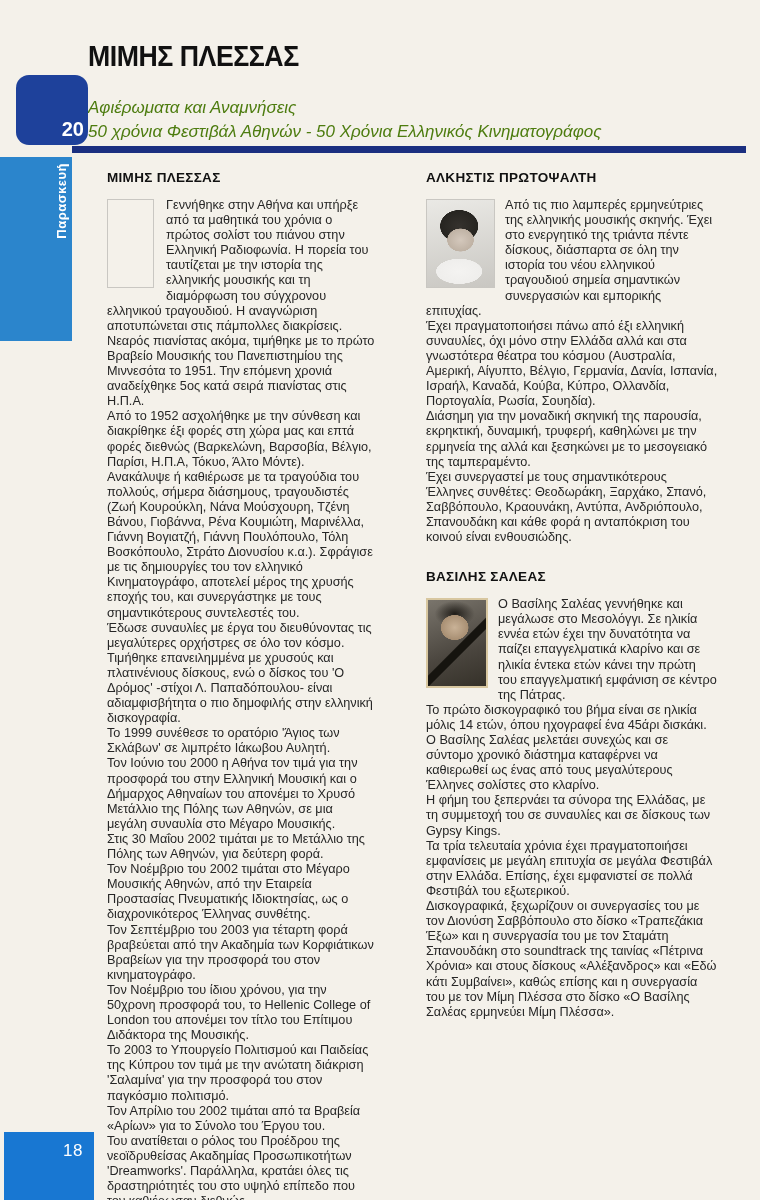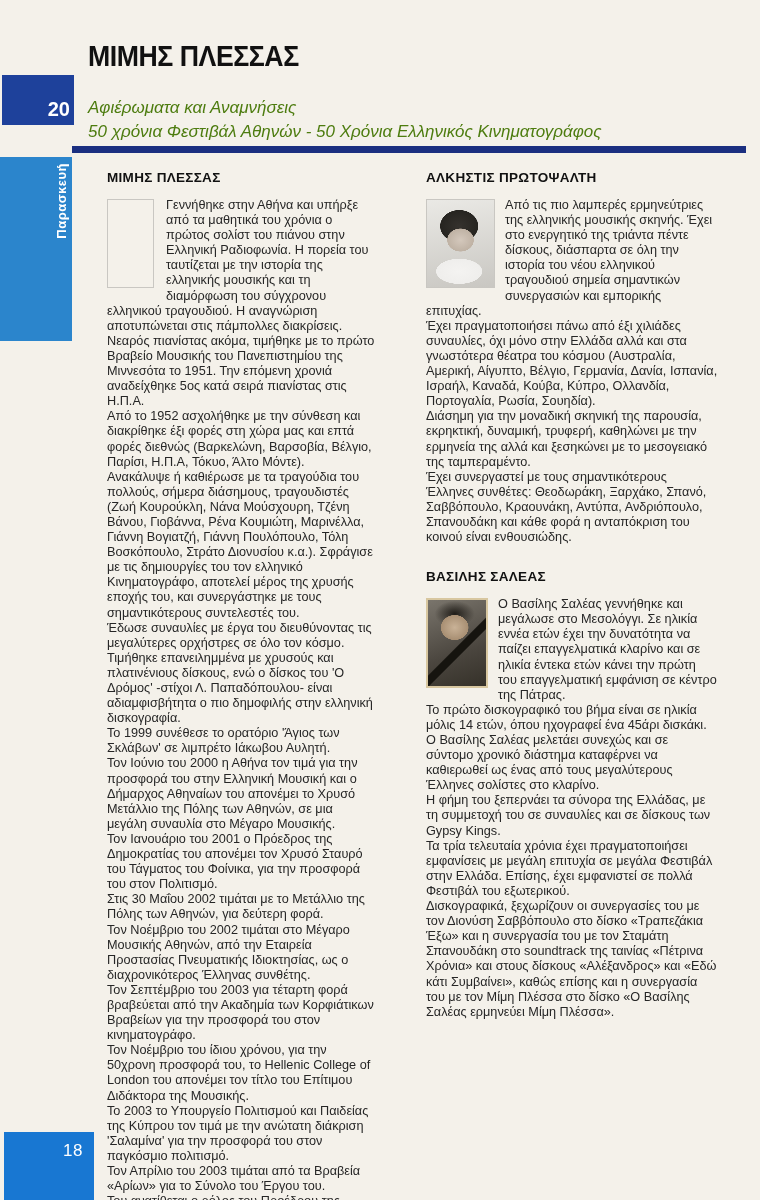--- a/index.html
+++ b/index.html
@@ -19,22 +19,23 @@
     font-size:29px;font-weight:bold;color:#111;
     letter-spacing:-0.5px;transform:scaleX(0.92);transform-origin:left center;
     white-space:nowrap;
   }
   .subtitle{
     position:absolute;left:88px;top:96px;
     font-style:italic;font-size:17px;line-height:24px;color:#4d7c0f;
     white-space:nowrap;
   }
   .block-dark{
-    position:absolute;left:2px;top:75px;width:72px;height:50px;
+    position:absolute;left:16px;top:75px;width:72px;height:70px;
     background:var(--accent_dark,#1e419b);
+    border-radius:13px;
   }
   .week-number{
     position:absolute;right:4px;bottom:4px;
     color:#fff;font-weight:bold;font-size:20px;
   }
   .rule{
     position:absolute;left:72px;top:146px;width:674px;height:7px;
     background:var(--rule,#1b2f80);
   }
   .block-light{
@@ -121,37 +122,36 @@
     <div class="section">
       <h2>ΜΙΜΗΣ ΠΛΕΣΣΑΣ</h2>
       <div class="photo photo-plessas"></div>
       <p>Γεννήθηκε στην Αθήνα και υπήρξε από τα μαθητικά του χρόνια ο πρώτος σολίστ του πιάνου στην Ελληνική Ραδιοφωνία. Η πορεία του ταυτίζεται με την ιστορία της ελληνικής μουσικής και τη διαμόρφωση του σύγχρονου ελληνικού τραγουδιού. Η αναγνώριση αποτυπώνεται στις πάμπολλες διακρίσεις.</p>
       <p>Νεαρός πιανίστας ακόμα, τιμήθηκε με το πρώτο Βραβείο Μουσικής του Πανεπιστημίου της Μιννεσότα το 1951. Την επόμενη χρονιά αναδείχθηκε 5ος κατά σειρά πιανίστας στις Η.Π.Α.</p>
       <p>Από το 1952 ασχολήθηκε με την σύνθεση και διακρίθηκε έξι φορές στη χώρα μας και επτά φορές διεθνώς (Βαρκελώνη, Βαρσοβία, Βέλγιο, Παρίσι, Η.Π.Α, Τόκυο, Άλτο Μόντε).</p>
       <p>Ανακάλυψε ή καθιέρωσε με τα τραγούδια του πολλούς, σήμερα διάσημους, τραγουδιστές (Ζωή Κουρούκλη, Νάνα Μούσχουρη, Τζένη Βάνου, Γιοβάννα, Ρένα Κουμιώτη, Μαρινέλλα, Γιάννη Βογιατζή, Γιάννη Πουλόπουλο, Τόλη Βοσκόπουλο, Στράτο Διονυσίου κ.α.). Σφράγισε με τις δημιουργίες του τον ελληνικό Κινηματογράφο, αποτελεί μέρος της χρυσής εποχής του, και συνεργάστηκε με τους σημαντικότερους συντελεστές του.</p>
       <p>Έδωσε συναυλίες με έργα του διευθύνοντας τις μεγαλύτερες ορχήστρες σε όλο τον κόσμο. Τιμήθηκε επανειλημμένα με χρυσούς και πλατινένιους δίσκους, ενώ ο δίσκος του 'Ο Δρόμος' -στίχοι Λ. Παπαδόπουλου- είναι αδιαμφισβήτητα ο πιο δημοφιλής στην ελληνική δισκογραφία.</p>
       <p>Το 1999 συνέθεσε το ορατόριο 'Άγιος των Σκλάβων' σε λιμπρέτο Ιάκωβου Αυλητή.</p>
       <p>Τον Ιούνιο του 2000 η Αθήνα τον τιμά για την προσφορά του στην Ελληνική Μουσική και ο Δήμαρχος Αθηναίων του απονέμει το Χρυσό Μετάλλιο της Πόλης των Αθηνών, σε μια μεγάλη συναυλία στο Μέγαρο Μουσικής.</p>
-      <p>Τον Ιανουάριο του 2001 ο Πρόεδρος της Δημοκρατίας του απονέμει τον Χρυσό Σταυρό του Τάγματος του Φοίνικα, για την προσφορά του στον Πολιτισμό.</p>
       <p>Στις 30 Μαΐου 2002 τιμάται με το Μετάλλιο της Πόλης των Αθηνών, για δεύτερη φορά.</p>
       <p>Τον Νοέμβριο του 2002 τιμάται στο Μέγαρο Μουσικής Αθηνών, από την Εταιρεία Προστασίας Πνευματικής Ιδιοκτησίας, ως ο διαχρονικότερος Έλληνας συνθέτης.</p>
       <p>Τον Σεπτέμβριο του 2003 για τέταρτη φορά βραβεύεται από την Ακαδημία των Κορφιάτικων Βραβείων για την προσφορά του στον κινηματογράφο.</p>
       <p>Τον Νοέμβριο του ίδιου χρόνου, για την 50χρονη προσφορά του, το Hellenic College of London του απονέμει τον τίτλο του Επίτιμου Διδάκτορα της Μουσικής.</p>
       <p>Το 2003 το Υπουργείο Πολιτισμού και Παιδείας της Κύπρου τον τιμά με την ανώτατη διάκριση 'Σαλαμίνα' για την προσφορά του στον παγκόσμιο πολιτισμό.</p>
-      <p>Τον Απρίλιο του 2003 τιμάται από τα Βραβεία «Αρίων» για το Σύνολο του Έργου του.</p>
+      <p>Τον Απρίλιο του 2002 τιμάται από τα Βραβεία «Αρίων» για το Σύνολο του Έργου του.</p>
       <p>Του ανατίθεται ο ρόλος του Προέδρου της νεοϊδρυθείσας Ακαδημίας Προσωπικοτήτων 'Dreamworks'. Παράλληλα, κρατάει όλες τις δραστηριότητές του στο υψηλό επίπεδο που τον καθιέρωσαν διεθνώς.</p>
     </div>
   </div>
 
   <div class="col col-right">
     <div class="section">
       <h2>ΑΛΚΗΣΤΙΣ ΠΡΩΤΟΨΑΛΤΗ</h2>
       <div class="photo photo-protopsalti"></div>
       <p>Από τις πιο λαμπερές ερμηνεύτριες της ελληνικής μουσικής σκηνής. Έχει στο ενεργητικό της τριάντα πέντε δίσκους, διάσπαρτα σε όλη την ιστορία του νέου ελληνικού τραγουδιού σημεία σημαντικών συνεργασιών και εμπορικής επιτυχίας.</p>
-      <p>Έχει πραγματοποιήσει πάνω από έξι χιλιάδες συναυλίες, όχι μόνο στην Ελλάδα αλλά και στα γνωστότερα θέατρα του κόσμου (Αυστραλία, Αμερική, Αίγυπτο, Βέλγιο, Γερμανία, Δανία, Ισπανία, Ισραήλ, Καναδά, Κούβα, Κύπρο, Ολλανδία, Πορτογαλία, Ρωσία, Σουηδία).</p>
+      <p>Έχει πραγματοποιήσει πάνω από έξι ελληνική συναυλίες, όχι μόνο στην Ελλάδα αλλά και στα γνωστότερα θέατρα του κόσμου (Αυστραλία, Αμερική, Αίγυπτο, Βέλγιο, Γερμανία, Δανία, Ισπανία, Ισραήλ, Καναδά, Κούβα, Κύπρο, Ολλανδία, Πορτογαλία, Ρωσία, Σουηδία).</p>
       <p>Διάσημη για την μοναδική σκηνική της παρουσία, εκρηκτική, δυναμική, τρυφερή, καθηλώνει με την ερμηνεία της αλλά και ξεσηκώνει με το μεσογειακό της ταμπεραμέντο.</p>
       <p>Έχει συνεργαστεί με τους σημαντικότερους Έλληνες συνθέτες: Θεοδωράκη, Ξαρχάκο, Σπανό, Σαββόπουλο, Κραουνάκη, Αντύπα, Ανδριόπουλο, Σπανουδάκη και κάθε φορά η ανταπόκριση του κοινού είναι ενθουσιώδης.</p>
     </div>
 
     <div class="section">
       <h2>ΒΑΣΙΛΗΣ ΣΑΛΕΑΣ</h2>
       <div class="photo photo-saleas"></div>
       <p>Ο Βασίλης Σαλέας γεννήθηκε και μεγάλωσε στο Μεσολόγγι. Σε ηλικία εννέα ετών έχει την δυνατότητα να παίζει επαγγελματικά κλαρίνο και σε ηλικία έντεκα ετών κάνει την πρώτη του επαγγελματική εμφάνιση σε κέντρο της Πάτρας.</p>
       <p>Το πρώτο δισκογραφικό του βήμα είναι σε ηλικία μόλις 14 ετών, όπου ηχογραφεί ένα 45άρι δισκάκι. Ο Βασίλης Σαλέας μελετάει συνεχώς και σε σύντομο χρονικό διάστημα καταφέρνει να καθιερωθεί ως ένας από τους μεγαλύτερους Έλληνες σολίστες στο κλαρίνο.</p>
       <p>Η φήμη του ξεπερνάει τα σύνορα της Ελλάδας, με τη συμμετοχή του σε συναυλίες και σε δίσκους των Gypsy Kings.</p>

